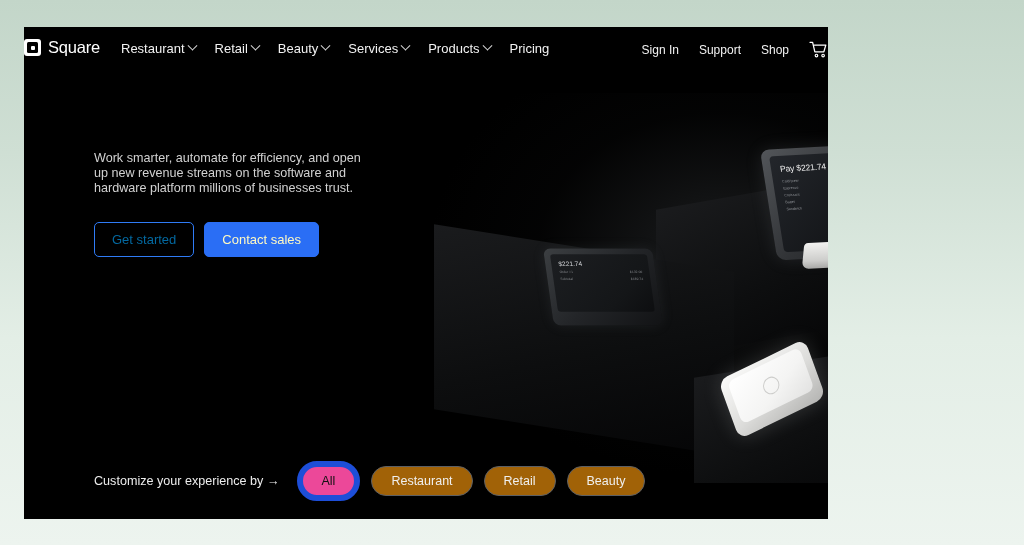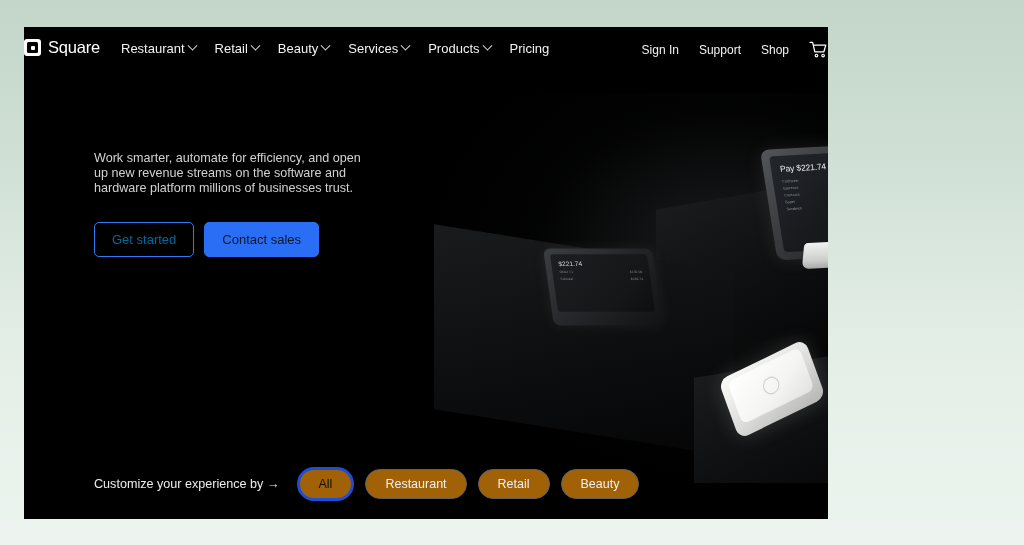--- a/index.html
+++ b/index.html
@@ -105,21 +105,21 @@
     white-space: nowrap;
     line-height: 1;
   }
   .btn-outline {
     background: #000;
     color: #0369a1;
     border: 1.2px solid #2f7bf6;
   }
   .btn-solid {
     background: #2a6ef5;
-    color: #0f172a;
+    color: #fef9c3;
     border: 1.2px solid #2a6ef5;
   }
 
   
   .photo {
     position: absolute;
     left: 370px; top: 56px;
     width: 606px; height: 400px;
     overflow: hidden;
   }
@@ -235,21 +235,21 @@
     margin-right: 6px; white-space: nowrap; text-align: right;
   }
   .pill {
     font-size: 12.5px;
     border-radius: 999px;
     padding: 8px 19px;
     white-space: nowrap;
     cursor: pointer;
     line-height: 1;
   }
-  .pill-active { background: #a16207; color: #111; border: 3px solid #1d4ed8; }
+  .pill-active { background: #ec4899; color: #111; border: 6px solid #1d4ed8; }
   .pill-idle   { background: #a16207;    color: #f0f0f0; border: 1px solid #5e6064; }
 </style>
 </head>
 <body>
 
 <div class="hero">
 
   <div class="nav">
 
     <div class="brand">

